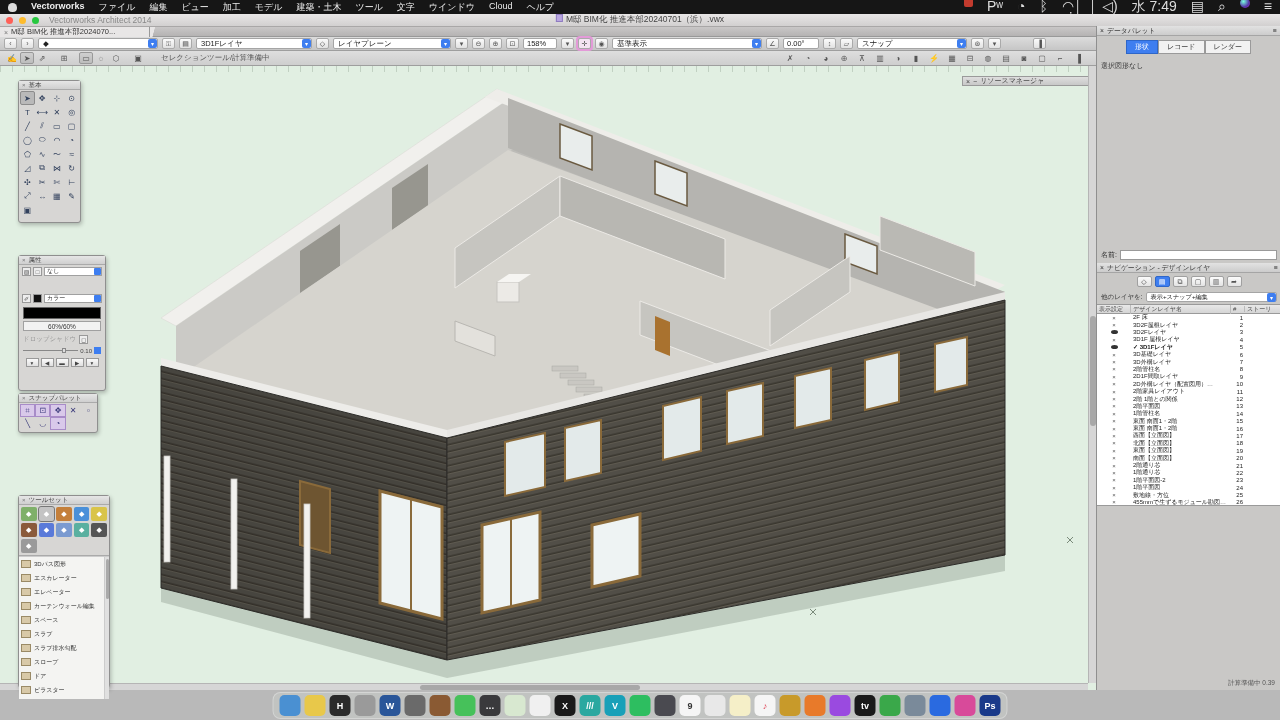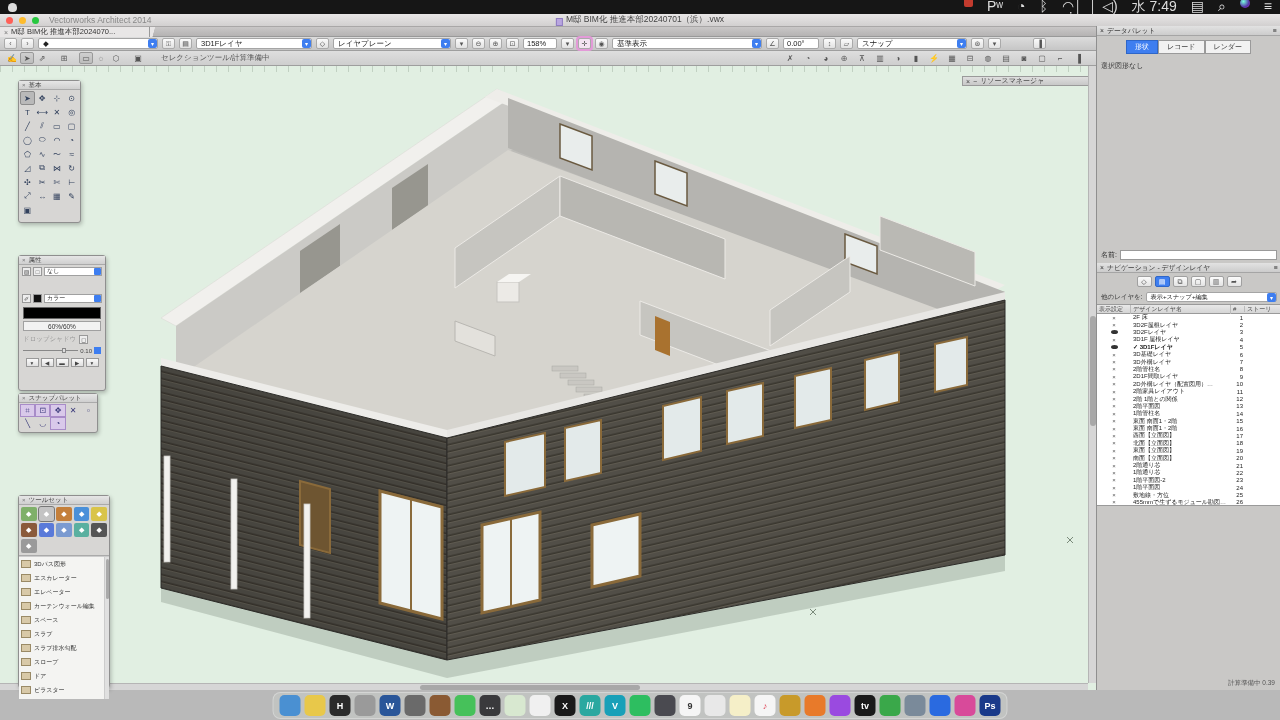--- a/index.html
+++ b/index.html
@@ -13,21 +13,21 @@
 #menubar .mi.b{font-weight:bold}
 #menu-status{margin-left:auto;display:flex;align-items:flex-start;gap:14px;color:#ddd;font-size:14px}
 #menu-status .red{width:9px;height:9px;background:#c23b2e;border-radius:2px}
 #menu-status .siri{width:10px;height:10px;border-radius:50%;background:radial-gradient(circle at 35% 35%,#7fd,#53a 60%,#a3c)}
 
 
 #titlebar{position:absolute;left:0;top:14px;width:1280px;height:13px;background:linear-gradient(#e8e6e6,#d2d0d0);border-bottom:1px solid #a9a7a7;display:flex;align-items:center;font-size:8.5px;color:#555}
 .tl{width:7px;height:7px;border-radius:50%;margin-left:6px}
 .tl.r{background:#ff5f57}.tl.y{background:#febc2e}.tl.g{background:#28c840}
 #app-title{margin-left:10px;color:#888}
-#doc-title{position:absolute;left:50%;transform:translateX(-50%);display:flex;align-items:flex-end;gap:3px;color:#444}
+#doc-title{position:absolute;left:50%;transform:translateX(-50%);display:flex;align-items:flex-start;gap:3px;color:#444}
 #doc-title .dicon{width:7px;height:8px;background:#b9a6e0;border:1px solid #8f7cc0}
 #tabbar{position:absolute;left:0;top:27px;width:1280px;height:10px;background:linear-gradient(#c9c7c7,#b5b3b3);border-bottom:1px solid #999}
 #tab-active{position:absolute;left:0;top:0;height:10px;width:150px;background:#e8e6e6;border-right:1px solid #999;display:flex;align-items:center;gap:3px;padding:0 4px;font-size:7.5px;color:#333}
 #tab-active .x{color:#777;font-size:7px}
 #tab-slant{position:absolute;left:150px;top:0;width:8px;height:10px;background:linear-gradient(105deg,#e8e6e6 45%,transparent 50%)}
 
 
 #viewbar{position:absolute;left:0;top:37px;width:1280px;height:14px;background:linear-gradient(#dcdcdc,#c6c6c6);border-bottom:1px solid #9e9e9e;display:flex;align-items:center;gap:4px;padding:0 4px;font-size:8px;color:#333}
 .vb-btn{width:13px;height:11px;border:1px solid #aaa;border-radius:2px;background:linear-gradient(#fbfbfb,#e2e2e2);display:flex;align-items:center;justify-content:center;font-size:7px;color:#555}
 .vb-btn.hl{box-shadow:0 0 0 2px #e39ad8;background:#f4e4f2}
@@ -118,20 +118,34 @@
 .dk{width:21px;height:21px;border-radius:5px;display:flex;align-items:center;justify-content:center;font-size:9px;font-weight:bold;color:#fff}
 #watermark{position:absolute;left:6px;top:644px;font-family:"DejaVu Serif",serif;font-size:42px;color:rgba(62,66,62,.88);letter-spacing:1px;z-index:50;white-space:nowrap}
 </style>
 </head>
 <body>
 
 <div id="screen">
 
   <div id="menubar">
     <span class="apple"></span>
+    <span id="menu-items" style="display:flex;gap:14px">
+        <span class="mi b">Vectorworks</span>
+        <span class="mi">ファイル</span>
+        <span class="mi">編集</span>
+        <span class="mi">ビュー</span>
+        <span class="mi">加工</span>
+        <span class="mi">モデル</span>
+        <span class="mi">建築・土木</span>
+        <span class="mi">ツール</span>
+        <span class="mi">文字</span>
+        <span class="mi">ウインドウ</span>
+        <span class="mi">Cloud</span>
+        <span class="mi">ヘルプ</span>
+      </span>
     <span id="menu-status">
       <span class="red"></span>
       <span>Pʷ</span>
       <span>◔</span>
       <span>ᛒ</span>
       <span>◠̣</span>
       <span>⃞</span>
       <span>◁)</span>
       <span>水 7:49</span>
       <span>▤</span>

